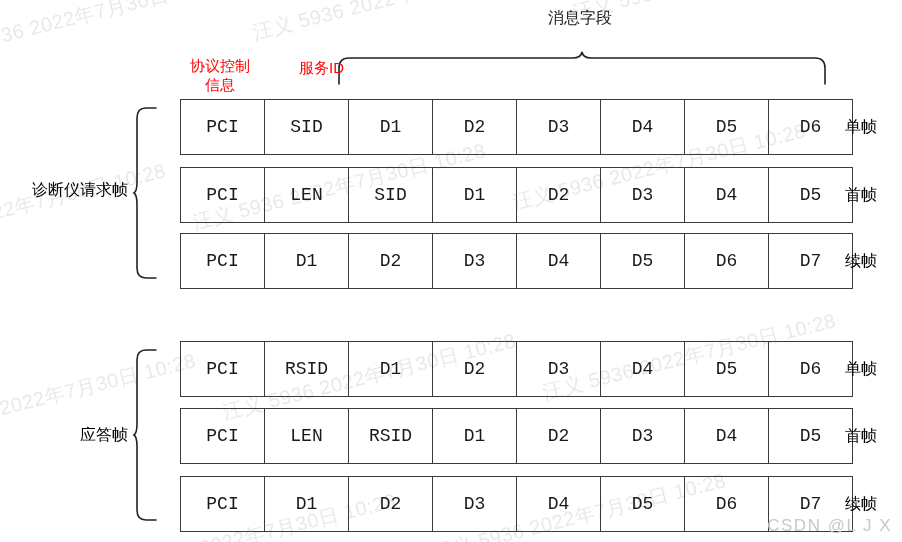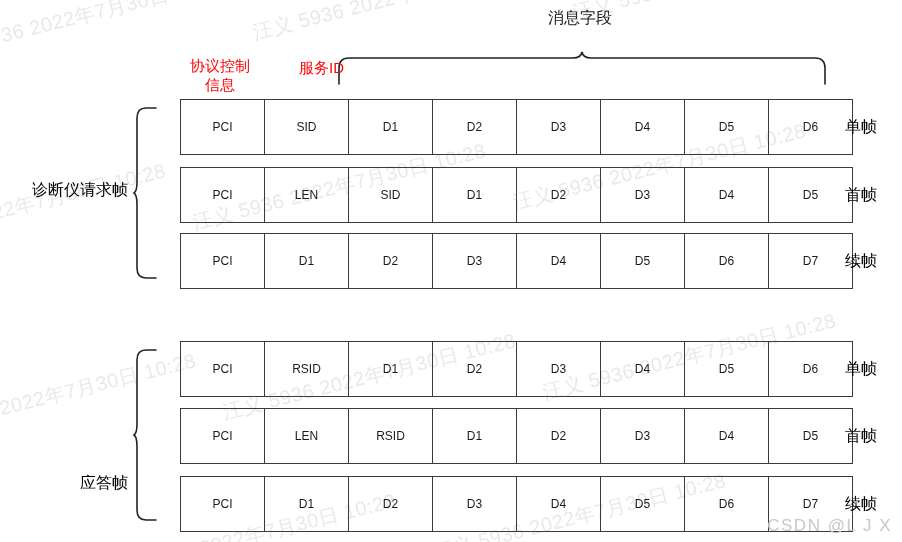--- a/index.html
+++ b/index.html
@@ -50,23 +50,23 @@
     table-layout: fixed;
     width: 648px;
     left: 180px;
   }
   .frame-table td {
     border: 1.5px solid #3a3a3a;
     width: 81px;
     height: 52px;
     text-align: center;
     vertical-align: middle;
-    font-size: 12px;
+    font-size: 18px;
     color: #1a1a1a;
-    font-family: Liberation Sans, sans-serif;
+    font-family: Liberation Mono, monospace;
     background: transparent;
   }
 
   .row-label {
     position: absolute;
     left: 845px;
     font-size: 16px;
     color: #000000;
     font-family: "Liberation Sans", "DejaVu Sans", sans-serif;
     white-space: nowrap;
@@ -193,21 +193,21 @@
         <td>D3</td>
         <td>D4</td>
         <td>D5</td>
         <td>D6</td>
         <td>D7</td>
       </tr>
     </tbody>
       </table>
     <div class="row-label" style="top:251px;">续帧</div>
 
-    <div class="group-label" style="left:0px; top:425px; width:128px;margin-top:48px;">应答帧</div>
+    <div class="group-label" style="left:0px; top:425px; width:128px;">应答帧</div>
 
     <svg class="brace-svg" style="left:134px; top:348px;" width="24" height="174">
       <path d="M 22 2 L 12 2 Q 3 2 3 12 L 3 76 Q 3 85 0 87 Q 3 89 3 98 L 3 162 Q 3 172 12 172 L 22 172" fill="none" stroke="#222222" stroke-width="1.6" stroke-linecap="round"></path>
     </svg>
 
     <table class="frame-table" style="top:341px;">
       <tbody>
           <tr>
         <td>PCI</td>
         <td>RSID</td>

